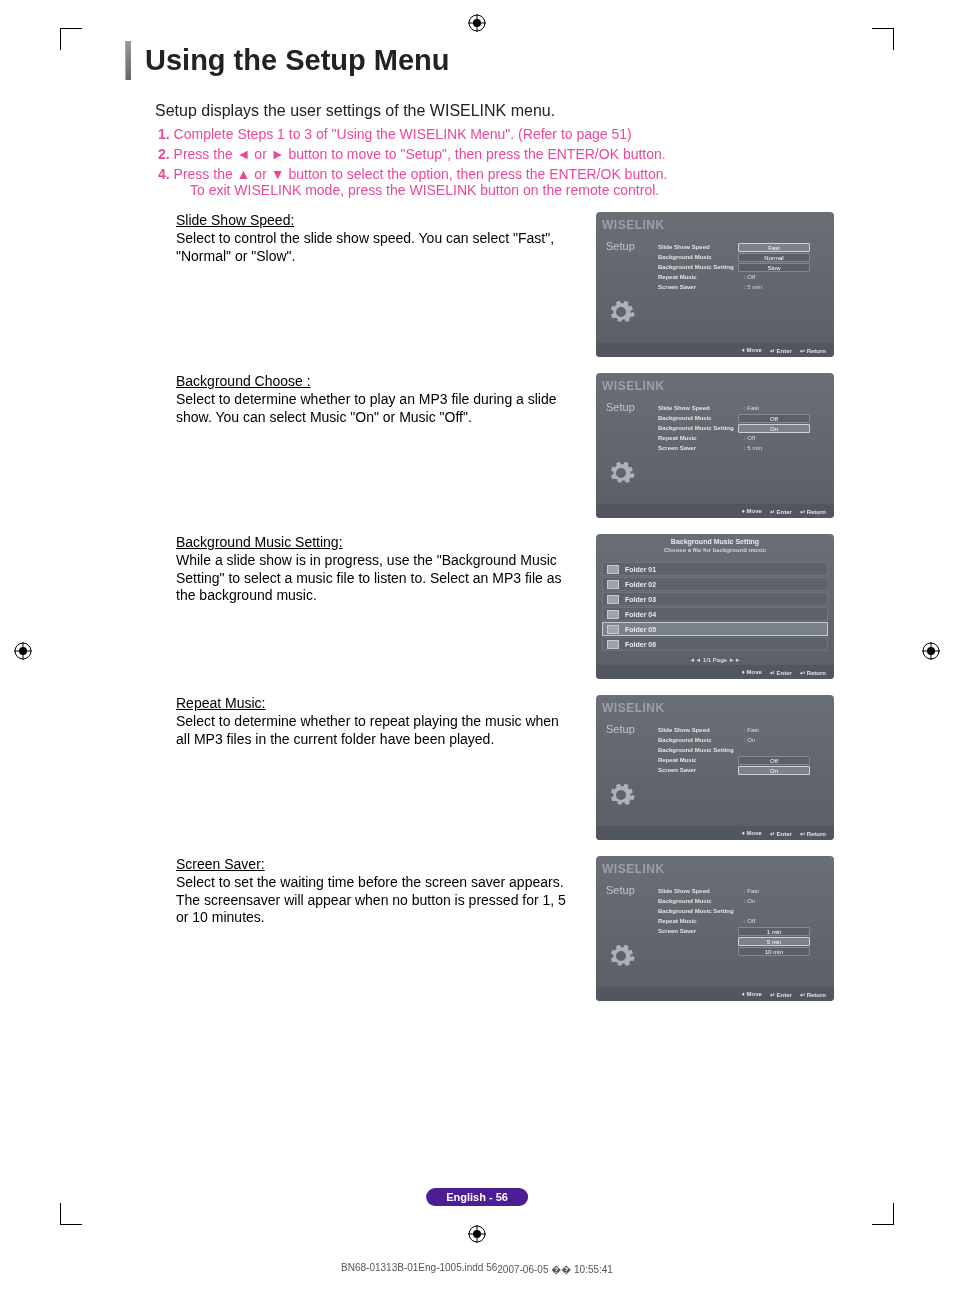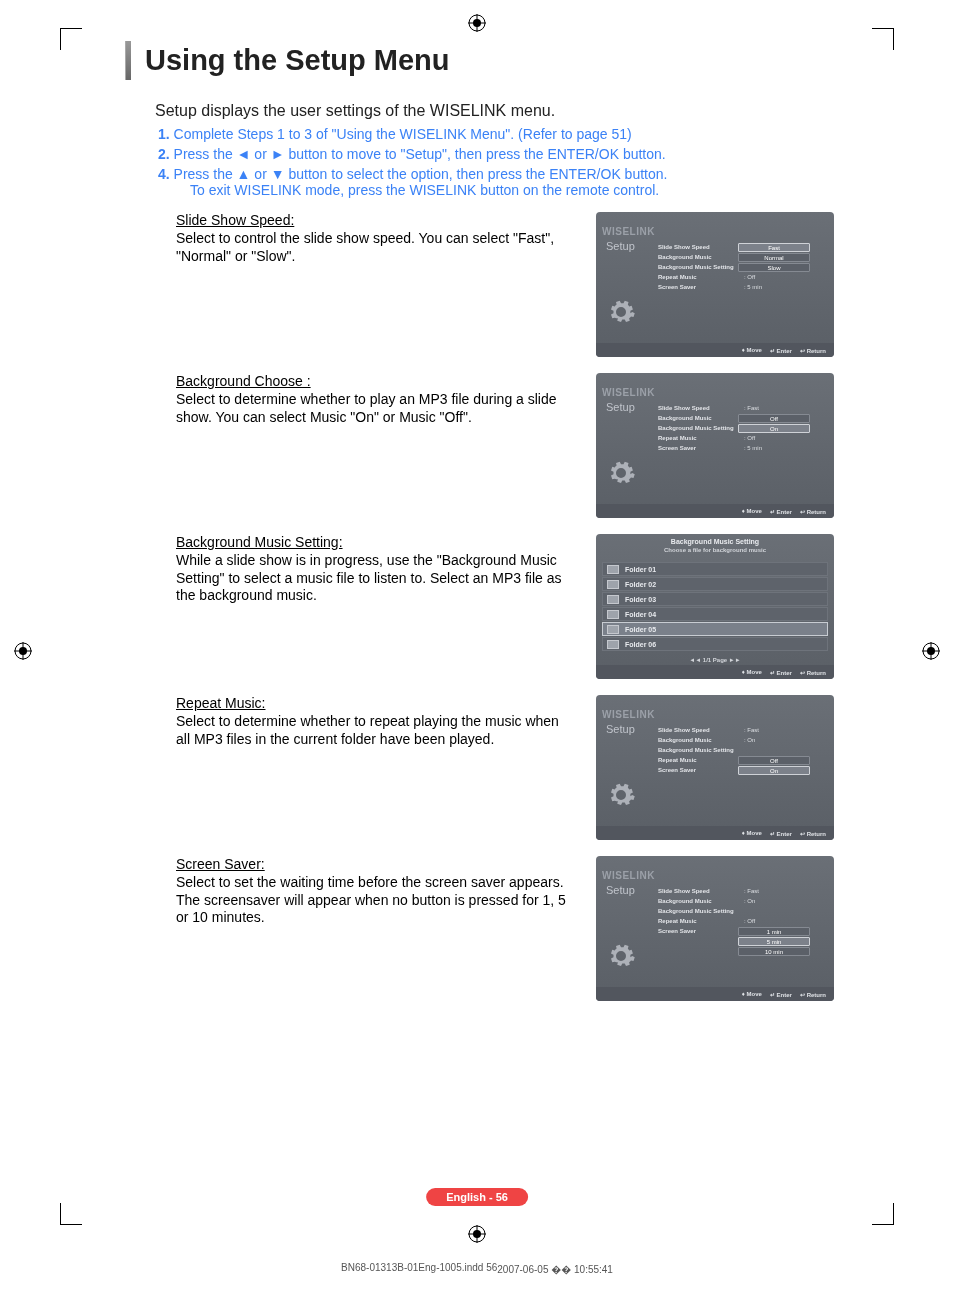--- a/index.html
+++ b/index.html
@@ -3,52 +3,52 @@
 <meta charset="utf-8">
 <style>
   * { box-sizing: border-box; margin: 0; padding: 0; }
   body { width: 954px; height: 1301px; font-family: Arial, Helvetica, sans-serif; position: relative; background: #fff; color: #000; }
   .page { position: relative; padding: 41px 70px 30px 70px; }
   .title-wrap { display: flex; align-items: stretch; gap: 14px; margin-left: 55px; margin-bottom: 22px; }
   .title-bar { width: 6px; background: linear-gradient(#999, #666); border-left: 1px solid #aaa; }
   .title { font-size: 29px; font-weight: bold; color: #222; padding: 3px 0; }
   .intro { margin-left: 85px; font-size: 16px; color: #222; margin-bottom: 6px; }
   .steps { margin-left: 88px; }
-  .steps li { font-size: 14px; color: #3b82f6; margin-bottom: 4px; list-style: none; padding-left: 16px; text-indent: -16px; }
+  .steps li { font-size: 14px; color: #ec4899; margin-bottom: 4px; list-style: none; padding-left: 16px; text-indent: -16px; }
   .steps li .num { font-weight: bold; }
   .steps li .sub { display:block; padding-left:16px; text-indent:0; }
   .content { margin-left: 106px; margin-top: 14px; }
   .section { display: flex; gap: 20px; margin-bottom: 16px; }
   .left { width: 400px; }
   .left h4 { font-size: 14px; font-weight: normal; text-decoration: underline; margin-bottom: 2px; }
   .left p { font-size: 14px; line-height: 1.25; }
   .right { width: 238px; }
 
   .panel { width: 238px; height: 145px; background: linear-gradient(#6a6f76, #5a5f66); border-radius: 4px; position: relative; color: #d8dbe0; font-size: 6px; overflow: hidden; }
-  .panel .logo { position:absolute; top:14px; left:6px; font-size:10px; font-weight:bold; color:#9ba0a8; letter-spacing:.5px; }
+  .panel .logo { position:absolute; top:6px; left:6px; font-size:12px; font-weight:bold; color:#9ba0a8; letter-spacing:.5px; }
   .panel .setup-lbl { position:absolute; top:28px; left:10px; font-size:11px; color:#c0c4cb; }
   .panel .gear { position:absolute; bottom:30px; left:10px; width:30px; height:30px; color:#adb1b8; }
   .panel .list { position:absolute; top:30px; left:62px; right:8px; }
   .panel .row { display:flex; align-items:center; height:10px; margin-bottom:0px; }
   .panel .row .lbl { width:80px; font-size:6px; font-weight:bold; color:#e2e4e8; }
   .panel .row .val { width:60px; font-size:6px; color:#dcdfe3; text-align:left; padding-left:6px;}
   .panel .row .opt { width:72px; height:9px; line-height:9px; font-size:6px; text-align:center; background:#5b6068; border:1px solid #858a92; border-radius:1px; color:#fff; }
   .panel .row .opt.sel { background:#7c818a; border-color:#cfd2d7; }
   .panel .bar { position:absolute; bottom:0; left:0; right:0; height:14px; background:#52565e; display:flex; justify-content:flex-end; align-items:center; gap:8px; padding-right:8px; font-size:6px; font-weight:bold; color:#dfe2e6;}
 
   .panel.folders .hdr { text-align:center; font-size:7px; font-weight:bold; padding:4px 0 2px; color:#e8eaee; }
   .panel.folders .sub { text-align:center; font-size:6px; font-weight:bold; color:#d0d3d8; margin-bottom:2px; }
   .panel.folders .flist { position:absolute; top:28px; left:6px; right:6px; }
   .panel.folders .frow { height:14px; display:flex; align-items:center; gap:6px; border:1px solid #6e737b; background:#5e636b; margin-bottom:1px; padding-left:4px;}
   .panel.folders .frow.sel { background:#7a808a; border-color:#c8ccd2; }
   .panel.folders .frow .ficon { width:12px; height:9px; background:#9ea3ab; border:1px solid #c5c8ce; }
   .panel.folders .frow .flbl { font-size:7px; font-weight:bold; color:#e8eaee; }
   .panel.folders .pg { text-align:center; font-size:6px; font-weight:bold; color:#d0d3d8; position:absolute; bottom:16px; left:0; right:0;}
 
-  .page-footer-badge { position:absolute; bottom:95px; left:50%; transform:translateX(-50%); background:#ef4444; color:#fff; font-size:11px; font-weight:bold; padding:3px 20px; border-radius:10px; }
+  .page-footer-badge { position:absolute; bottom:95px; left:50%; transform:translateX(-50%); background:#4c1d95; color:#fff; font-size:11px; font-weight:bold; padding:3px 20px; border-radius:10px; }
   .doc-footer { position:absolute; bottom:25px; left:70px; right:70px; display:flex; justify-content:center; font-size:10px; color:#555; }
   .reg-top { position:absolute; top:14px; left:50%; transform:translateX(-50%); }
   .reg-bot { position:absolute; bottom:58px; left:50%; transform:translateX(-50%); }
   .reg-left { position:absolute; top:50%; left:14px; transform:translateY(-50%); }
   .reg-right { position:absolute; top:50%; right:14px; transform:translateY(-50%); }
   .reg svg { display:block; }
   .crop-tl { position:absolute; top:28px; left:60px; width:22px; height:22px; border-top:1px solid #000; border-left:1px solid #000;}
   .crop-tr { position:absolute; top:28px; right:60px; width:22px; height:22px; border-top:1px solid #000; border-right:1px solid #000;}
   .crop-bl { position:absolute; bottom:76px; left:60px; width:22px; height:22px; border-bottom:1px solid #000; border-left:1px solid #000;}
   .crop-br { position:absolute; bottom:76px; right:60px; width:22px; height:22px; border-bottom:1px solid #000; border-right:1px solid #000;}

